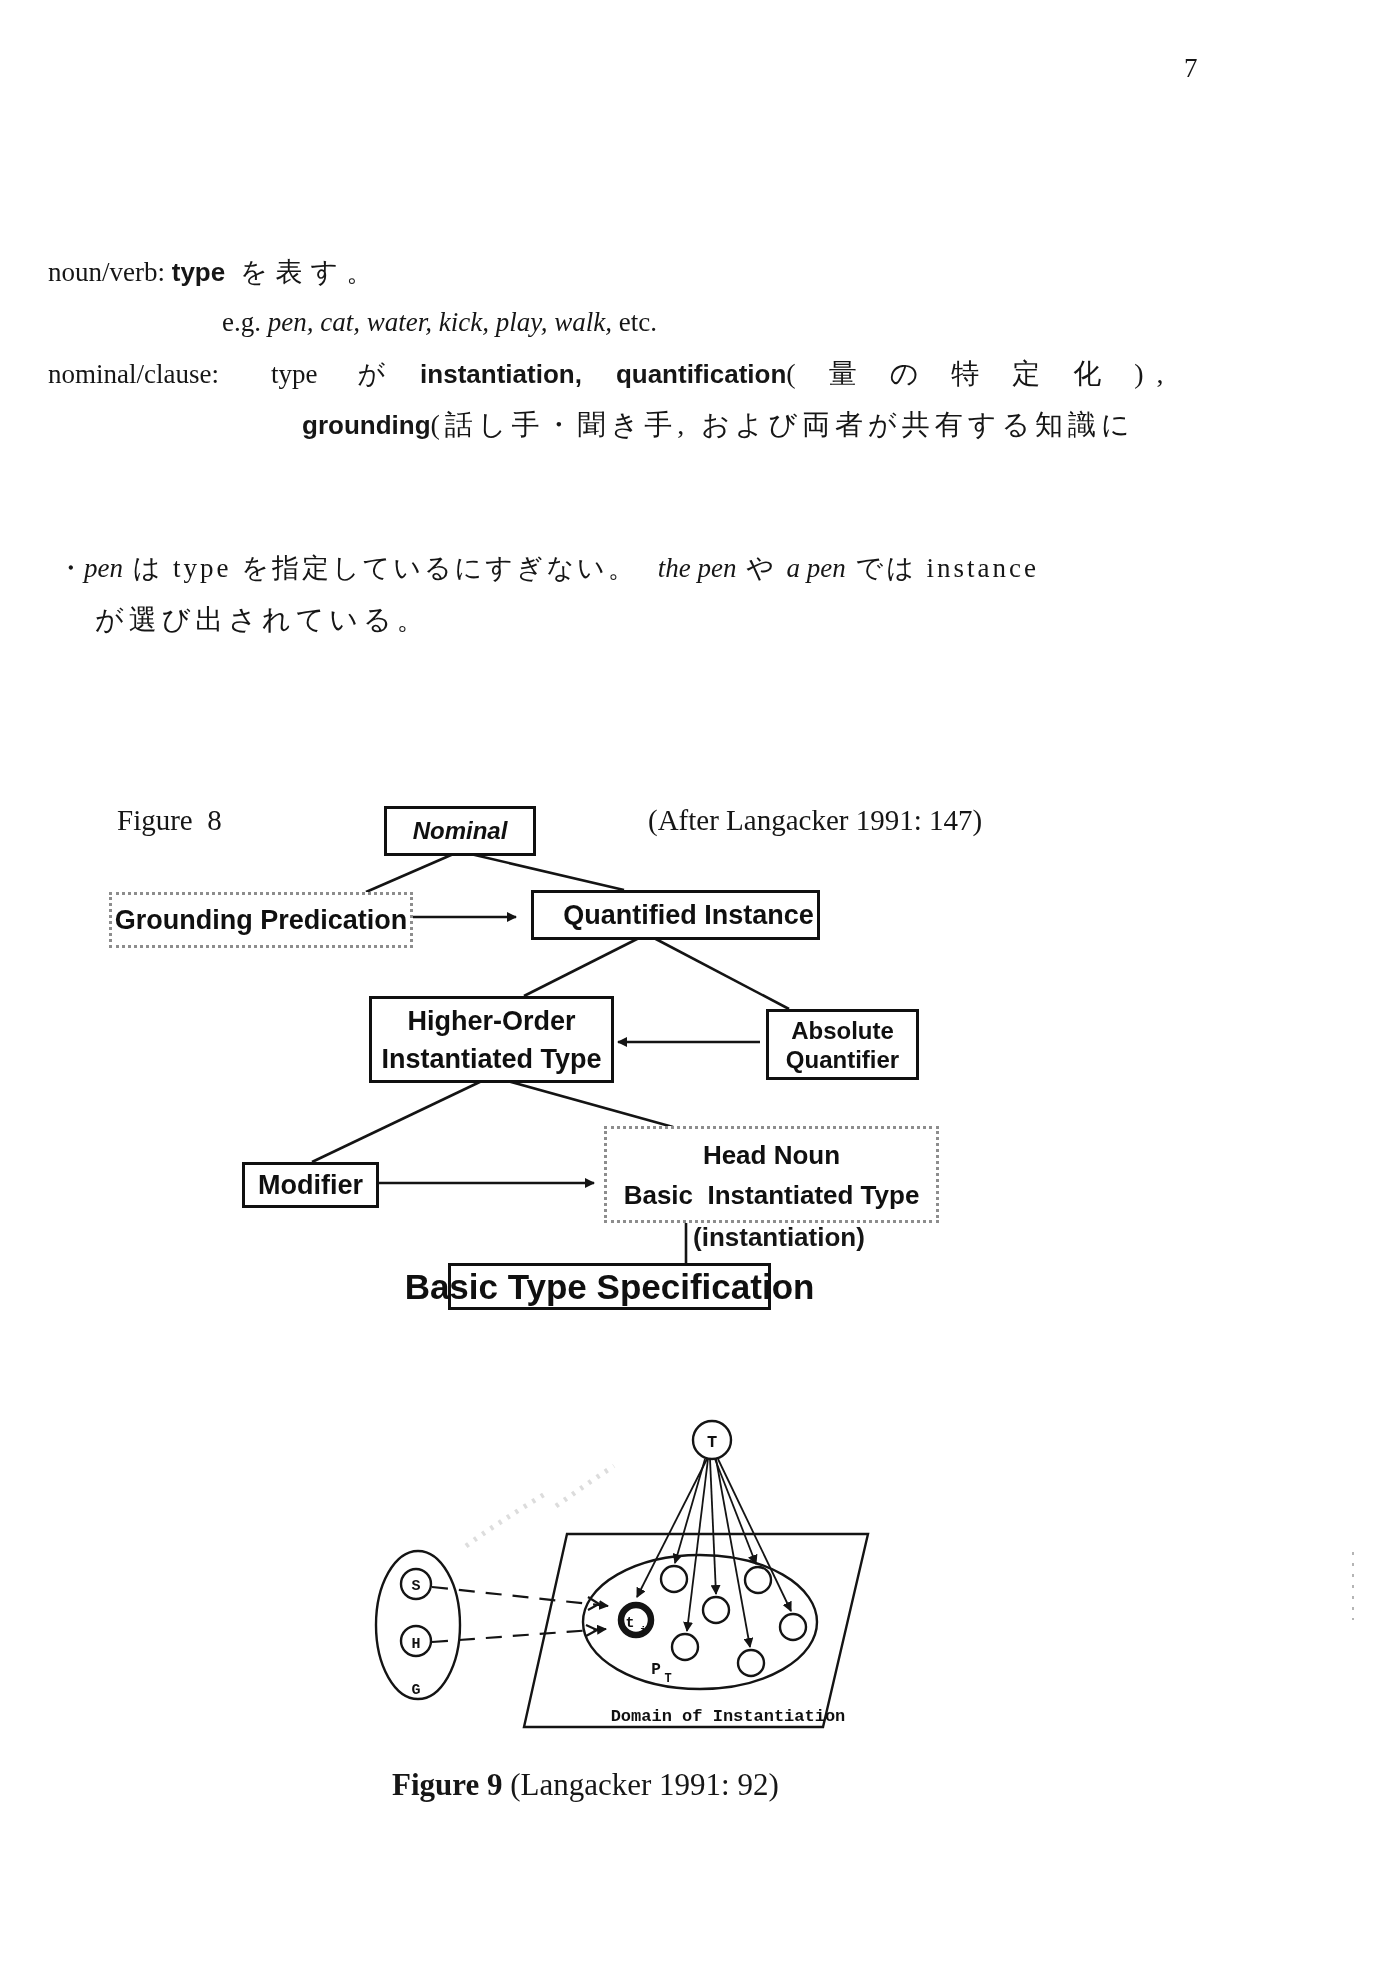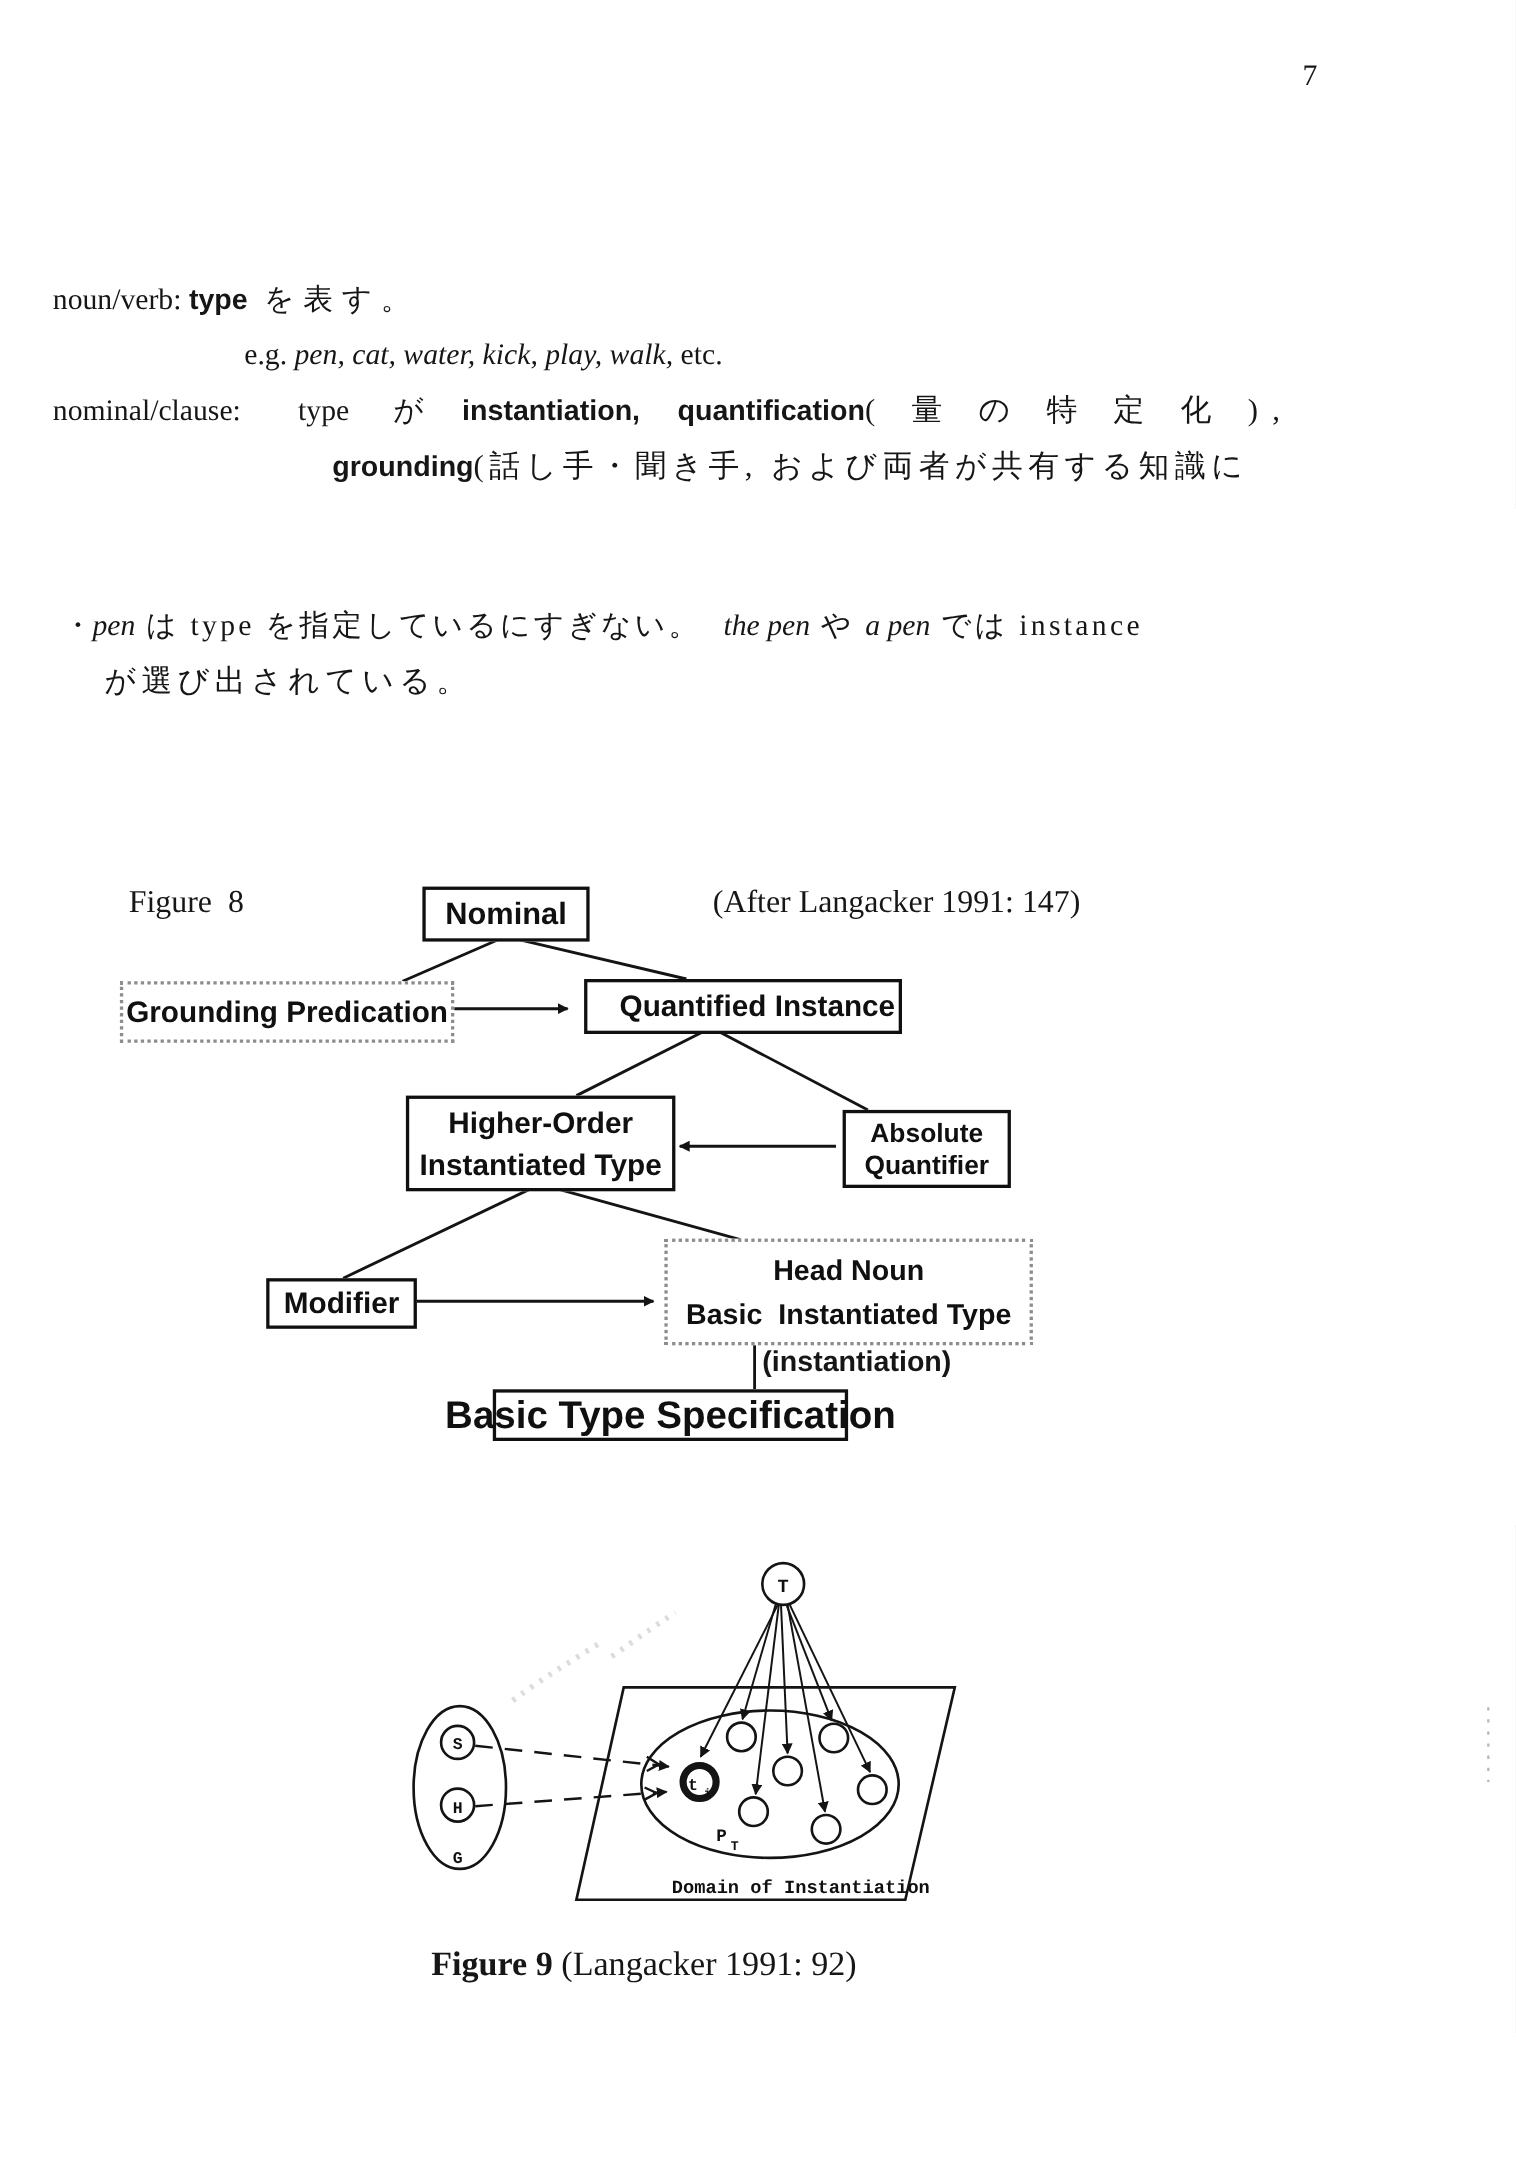--- a/index.html
+++ b/index.html
@@ -118,21 +118,21 @@
   <div class="ln" style="left:302px;top:408px;"><span class="bsans">grounding</span><span class="jp" style="font-size:28px;font-family:Liberation Serif, serif;">(話し手・聞き手, および両者が共有する知識に</span></div>
 
 
   <div class="ln" style="left:57px;top:552px;"><span>・</span><span class="it">pen</span><span class="jp" style="letter-spacing:3px;"> は type を指定しているにすぎない。</span><span class="it" style="margin-left:20px;">the pen</span><span class="jp" style="letter-spacing:3px;"> や </span><span class="it">a pen</span><span class="jp" style="letter-spacing:3px;"> では instance</span></div>
 
   <div class="ln jp" style="left:95px;top:603px;font-size:28px;">が選び出されている。</div>
 
   <div class="ln" style="left:117px;top:803px;font-size:29px;">Figure  8</div>
   <div class="ln" style="left:648px;top:803px;font-size:29px;">(After Langacker 1991: 147)</div>
 
-  <div class="box" style="left:384px;top:806px;width:146px;height:44px;font-size:28px;">Nominal</div>
+  <div class="box" style="left:384px;top:806px;width:146px;height:44px;font-size:24px;font-style:italic;">Nominal</div>
 
   <div class="box dotted" style="left:109px;top:892px;width:298px;height:50px;font-size:27px;">Grounding Predication</div>
 
   <div class="box" style="left:531px;top:890px;width:257px;height:44px;font-size:27px;padding-left:26px;">Quantified Instance</div>
 
   <div class="box" style="left:369px;top:996px;width:239px;height:81px;font-size:27px;line-height:38px;">
     <div>Higher-Order</div>
     <div>Instantiated Type</div>
   </div>
 

